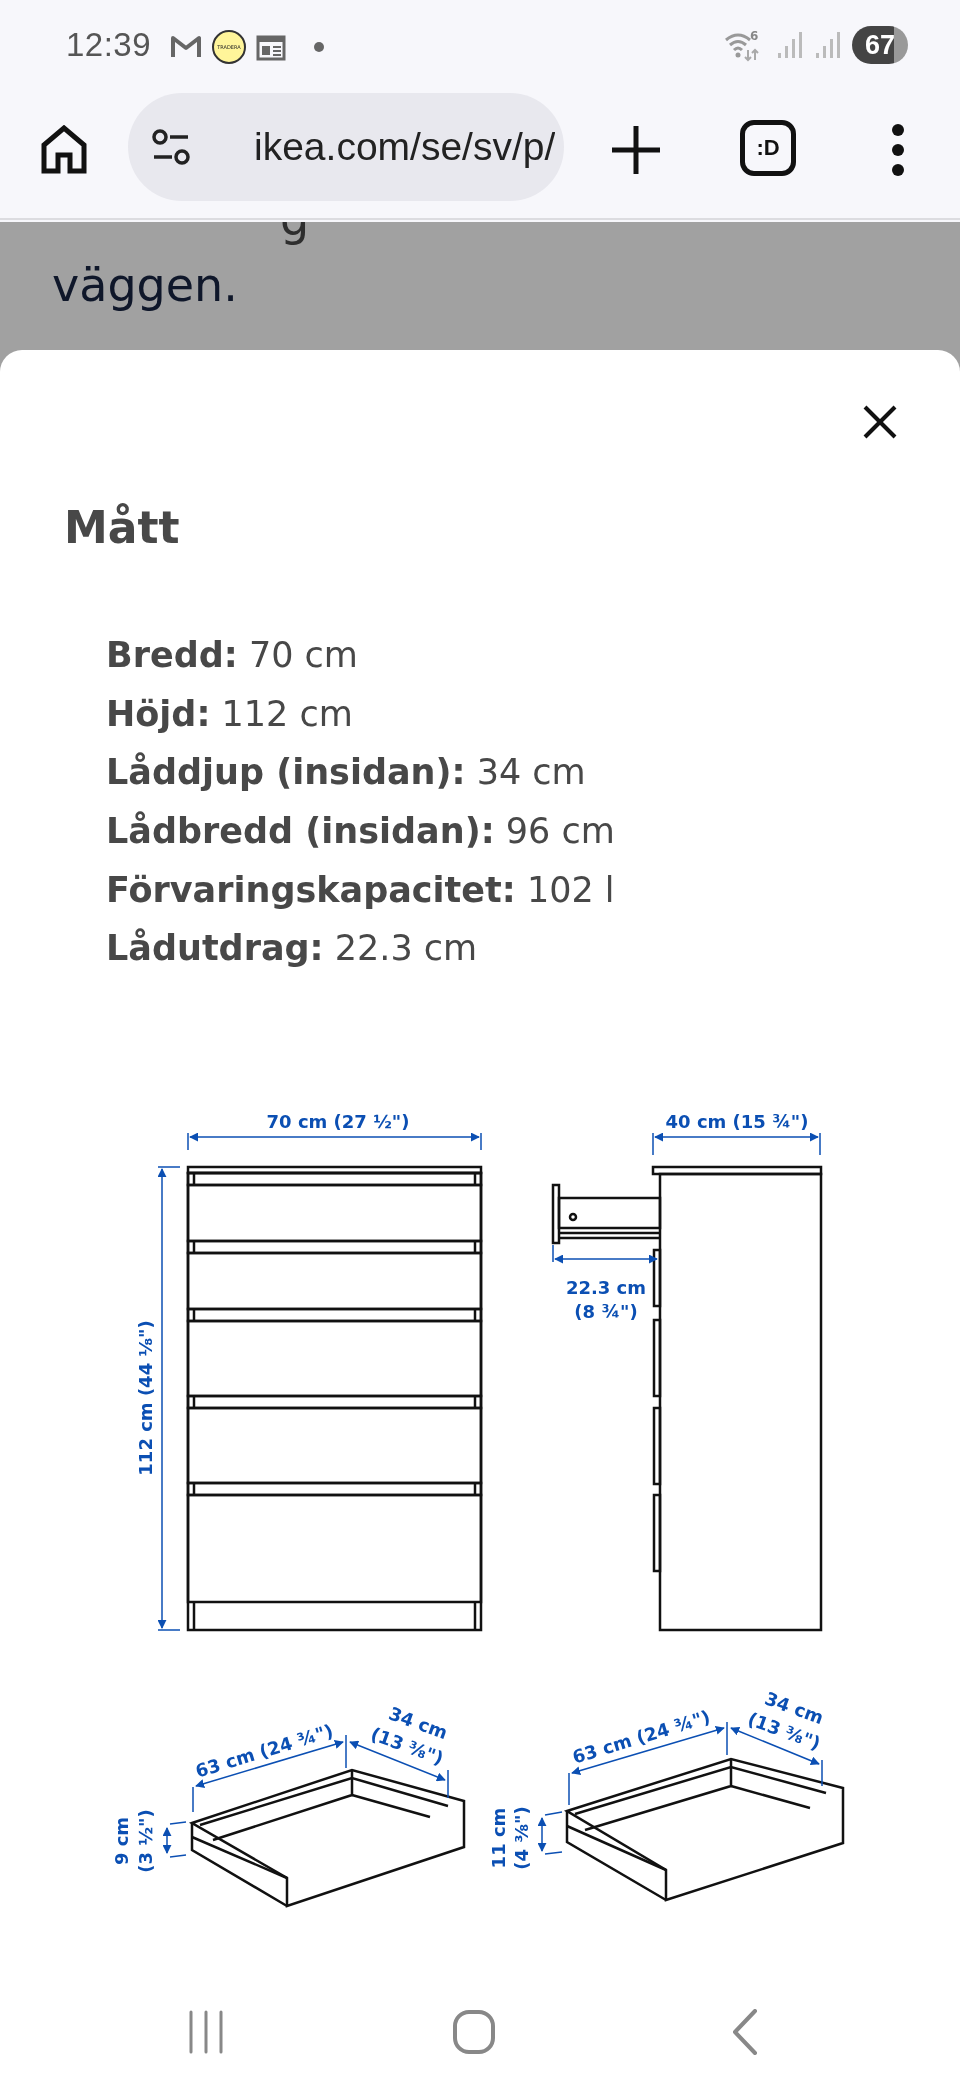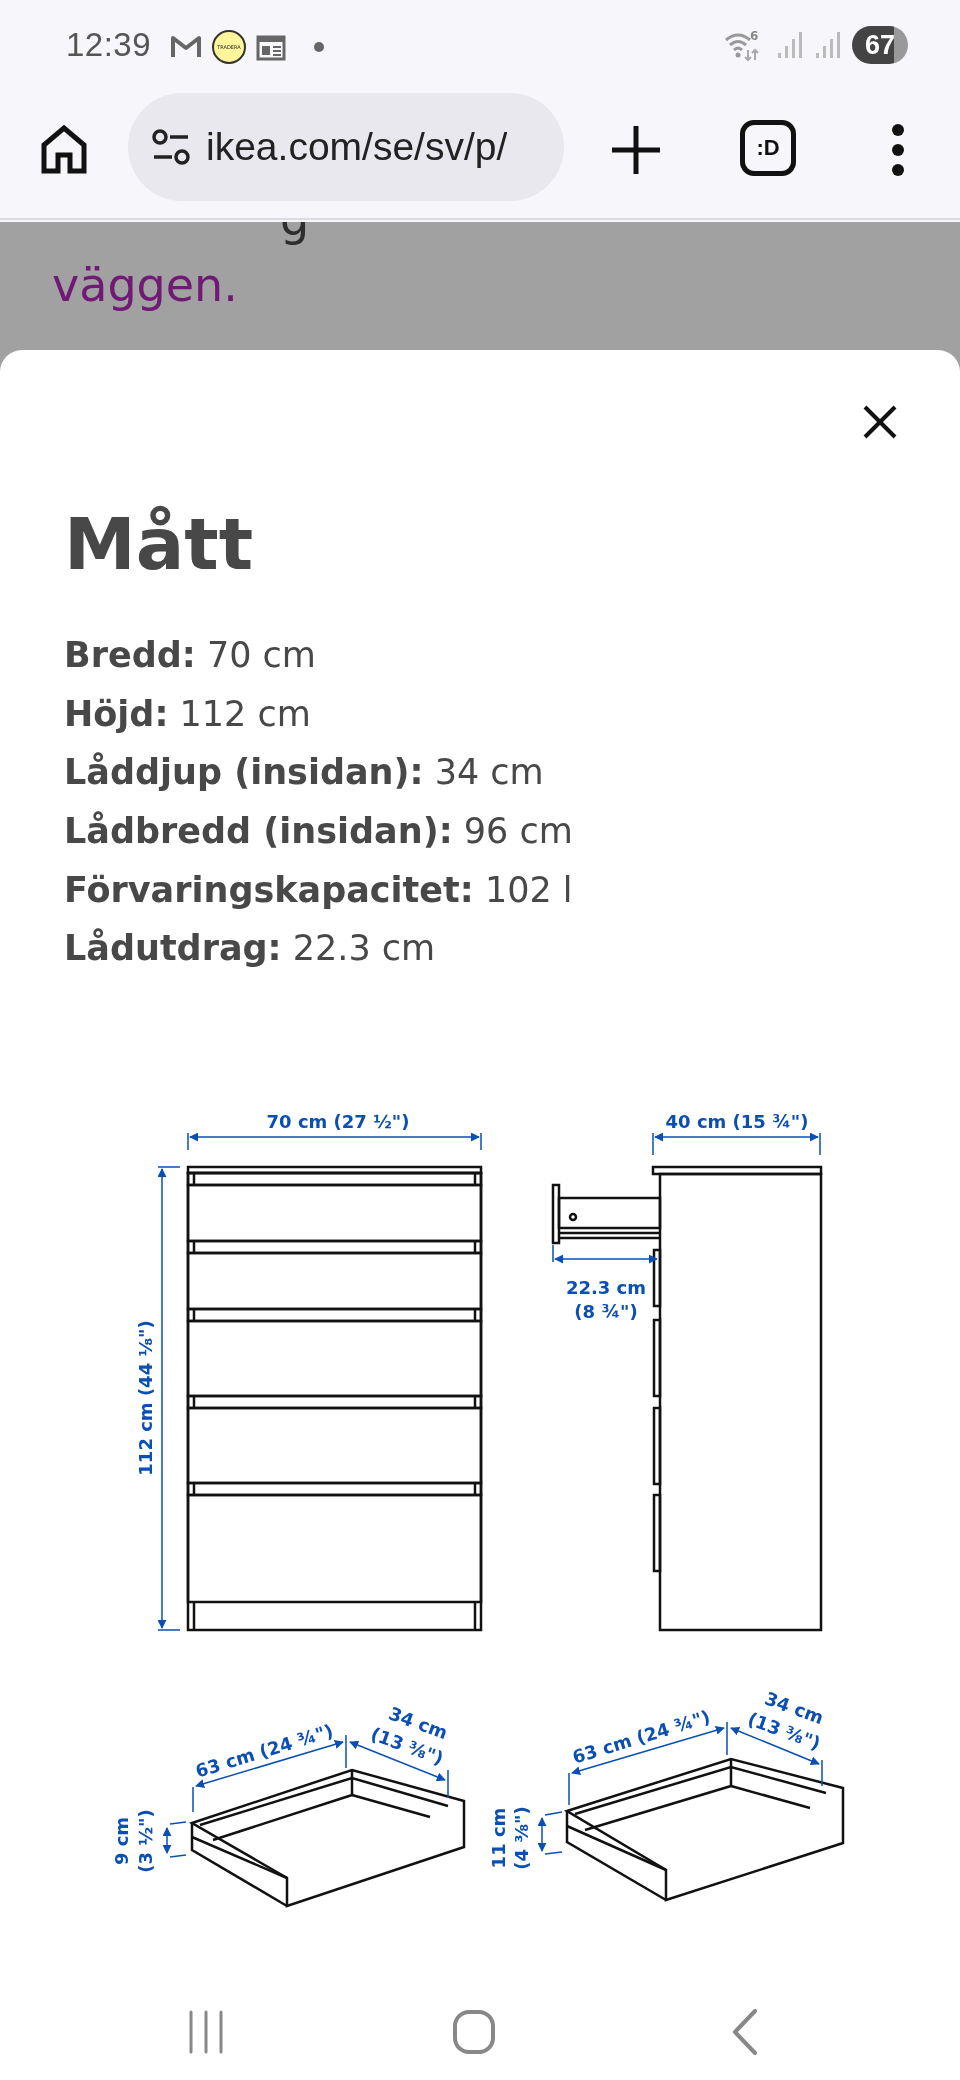--- a/index.html
+++ b/index.html
@@ -16,40 +16,40 @@
   .notif-dot { width: 10px; height: 10px; border-radius: 50%; background: #666; margin-left: 18px; }
   .status-icons-right { position: absolute; right: 52px; top: 26px; display: flex; align-items: center; gap: 10px; }
   .wifi-icon { width: 42px; height: 34px; }
   .signal-icon { width: 28px; height: 28px; }
   .battery-badge { width: 56px; height: 38px; border-radius: 19px; background: linear-gradient(90deg, #444 0%, #444 75%, #999 75%, #999 100%); color: #fff; font-family: "Liberation Sans", sans-serif; font-weight: bold; font-size: 27px; display: flex; align-items: center; justify-content: center; }
 
   
   .toolbar { position: absolute; top: 92px; left: 0; width: 960px; height: 128px; background: #f7f7fb; border-bottom: 2px solid #dcdce0; }
   .home-btn { position: absolute; left: 36px; top: 30px; width: 56px; height: 56px; display: flex; align-items: center; justify-content: center; }
   .url-bar { position: absolute; left: 128px; top: 0; width: 436px; height: 108px; background: #e8e8ee; border-radius: 54px; display: flex; align-items: center; padding-left: 22px; }
-  .url-bar { top: 0; }
+  .url-bar { top: 0; gap: 48px; }
   .tune-icon { width: 42px; height: 42px; margin-right: 14px; flex-shrink: 0; }
   .url-text { font-family: "Liberation Sans", sans-serif; font-size: 39px; color: #222; white-space: nowrap; overflow: hidden; }
   .plus-btn { position: absolute; left: 606px; top: 28px; width: 60px; height: 60px; }
   .tabs-btn { position: absolute; left: 740px; top: 28px; width: 56px; height: 56px; border: 5px solid #111; border-radius: 14px; display: flex; align-items: center; justify-content: center; font-family: "Liberation Sans", sans-serif; font-weight: bold; font-size: 22px; color: #111; }
   .menu-btn { position: absolute; left: 878px; top: 28px; width: 40px; height: 60px; display: flex; flex-direction: column; align-items: center; justify-content: space-between; padding: 4px 0; }
   .menu-btn span { width: 12px; height: 12px; border-radius: 50%; background: #111; display: block; }
 
   
   .bg-page { position: absolute; top: 222px; left: 0; width: 960px; height: 160px; background: #a1a1a1; overflow: hidden; }
-  .bg-text { position: absolute; left: 52px; top: 36px; font-family: "DejaVu Sans", sans-serif; font-size: 46px; color: #701a75; text-align: center; }
+  .bg-text { position: absolute; left: 52px; top: 36px; font-family: "DejaVu Sans", sans-serif; font-size: 46px; color: #0f172a; text-align: center; }
   .bg-fragment { position: absolute; left: 280px; top: -30px; font-size: 46px; color: #2e2e2e; }
 
   
   .sheet { position: absolute; top: 350px; left: 0; width: 960px; height: 1620px; background: #fff; border-radius: 22px 22px 0 0; }
   .close-btn { position: absolute; right: 56px; top: 48px; width: 48px; height: 48px; display: flex; align-items: center; justify-content: center; }
-  .sheet-title { position: absolute; left: 64px; top: 152px; font-family: "DejaVu Sans", sans-serif; font-weight: bold; font-size: 72px; color: #484848; }
+  .sheet-title { position: absolute; left: 64px; top: 152px; font-family: "DejaVu Sans", sans-serif; font-weight: bold; font-size: 44px; color: #484848; }
   .spec-list { position: absolute; left: 64px; top: 276px; }
   .spec-row { font-family: "DejaVu Sans", sans-serif; font-size: 35px; color: #484848; height: 58.7px; line-height: 58px; white-space: nowrap; }
-  .spec-label { font-weight: bold; }
+  .spec-label { font-weight: bold; margin-left: 42px; }
 
   
   .drawing { position: absolute; left: 0; top: 0; }
   .dim-text { font-family: "DejaVu Sans", sans-serif; font-weight: bold; fill: #0b4fb3; }
 
   
   .nav-bar { position: absolute; top: 1970px; left: 0; width: 960px; height: 110px; background: #fff; }
   .nav-btn { position: absolute; top: 22px; width: 80px; height: 80px; display: flex; align-items: center; justify-content: center; }
 </style>
 </head>

